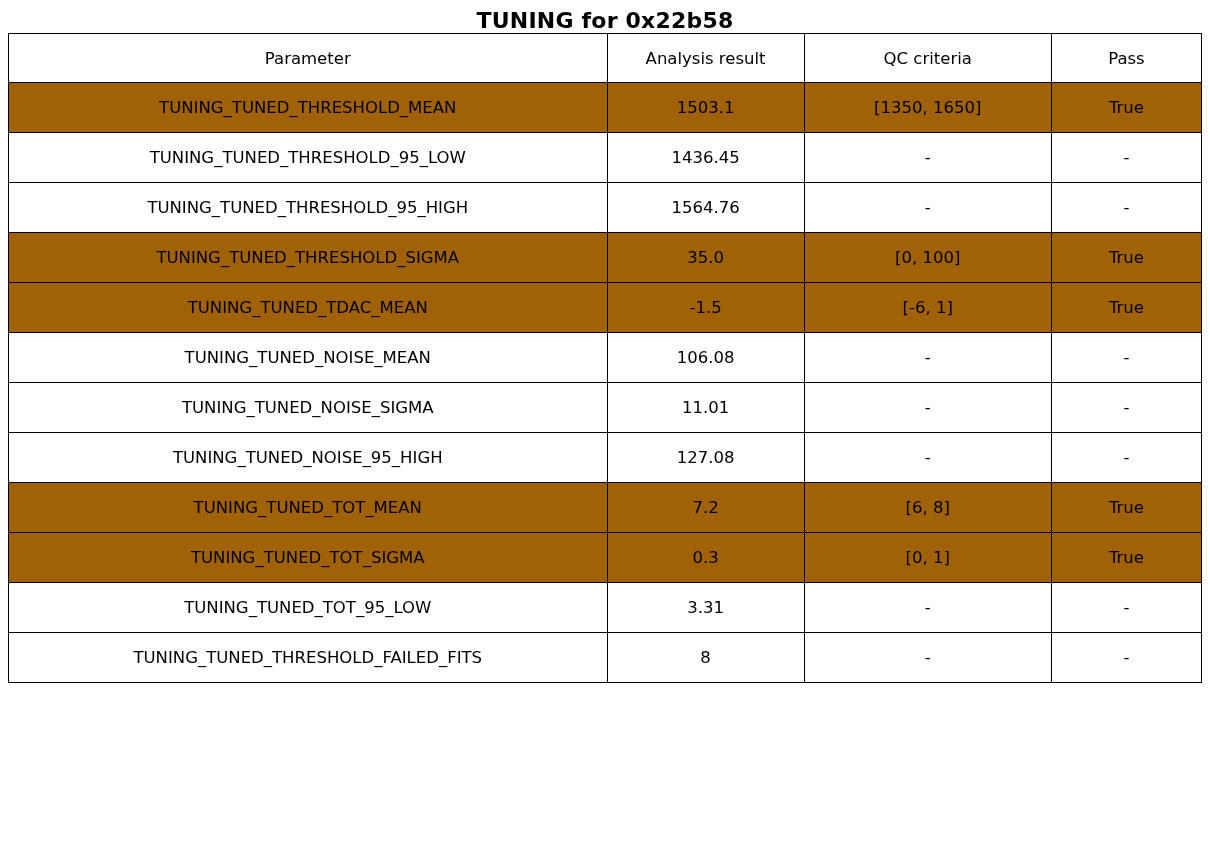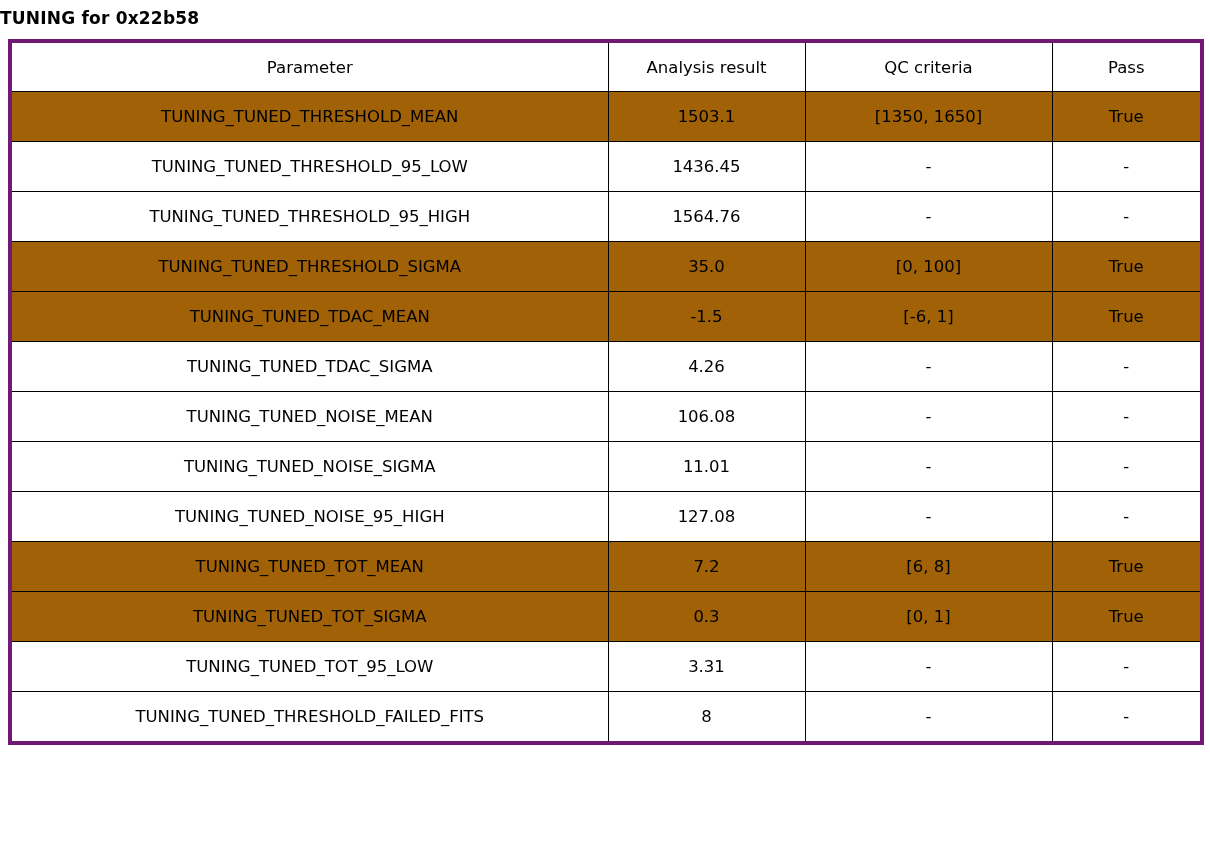--- a/index.html
+++ b/index.html
@@ -14,35 +14,36 @@
     color: #000000;
     overflow: hidden;
   }
   .page {
     position: relative;
     width: 1210px;
     height: 858px;
     box-sizing: border-box;
   }
   .title {
-    font-size: 17px;
+    text-align: center;
+    font-size: 22px;
     font-weight: bold;
     letter-spacing: 0.2px;
     padding-top: 8px;
-    padding-bottom: 11px;
+    padding-bottom: 0;
     color: #000000;
   }
   .table-wrap {
     padding: 0 8px 0 8px;
   }
   table.qc {
     border-collapse: collapse;
     width: 1194px;
     table-layout: fixed;
-    border: 4px solid #701a75;
+    border: 1px solid #701a75;
   }
   table.qc col.c-param  { width: 598px; }
   table.qc col.c-result { width: 197px; }
   table.qc col.c-crit   { width: 247px; }
   table.qc col.c-pass   { width: 150px; }
 
   table.qc th, table.qc td {
     border: 1px solid #000000;
     text-align: center;
     vertical-align: middle;
@@ -108,26 +109,20 @@
             <td>[0, 100]</td>
             <td>True</td>
           </tr>
           <tr class="pass-row">
             <td>TUNING_TUNED_TDAC_MEAN</td>
             <td>-1.5</td>
             <td>[-6, 1]</td>
             <td>True</td>
           </tr>
           <tr>
-            <td>TUNING_TUNED_TDAC_SIGMA</td>
-            <td>4.26</td>
-            <td>-</td>
-            <td>-</td>
-          </tr>
-          <tr>
             <td>TUNING_TUNED_NOISE_MEAN</td>
             <td>106.08</td>
             <td>-</td>
             <td>-</td>
           </tr>
           <tr>
             <td>TUNING_TUNED_NOISE_SIGMA</td>
             <td>11.01</td>
             <td>-</td>
             <td>-</td>

